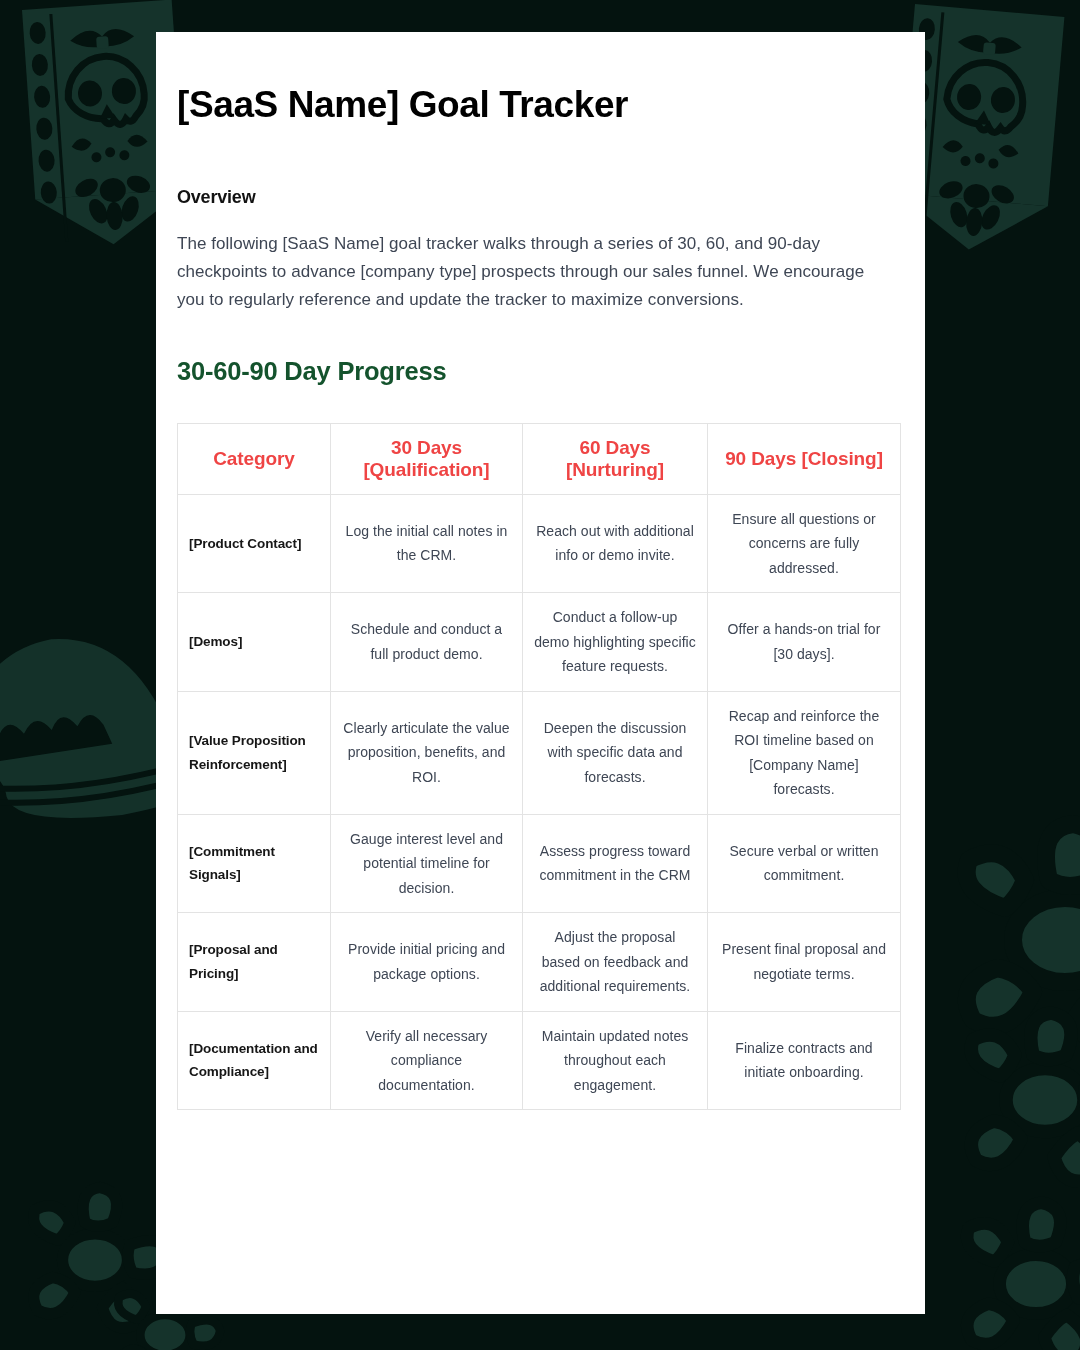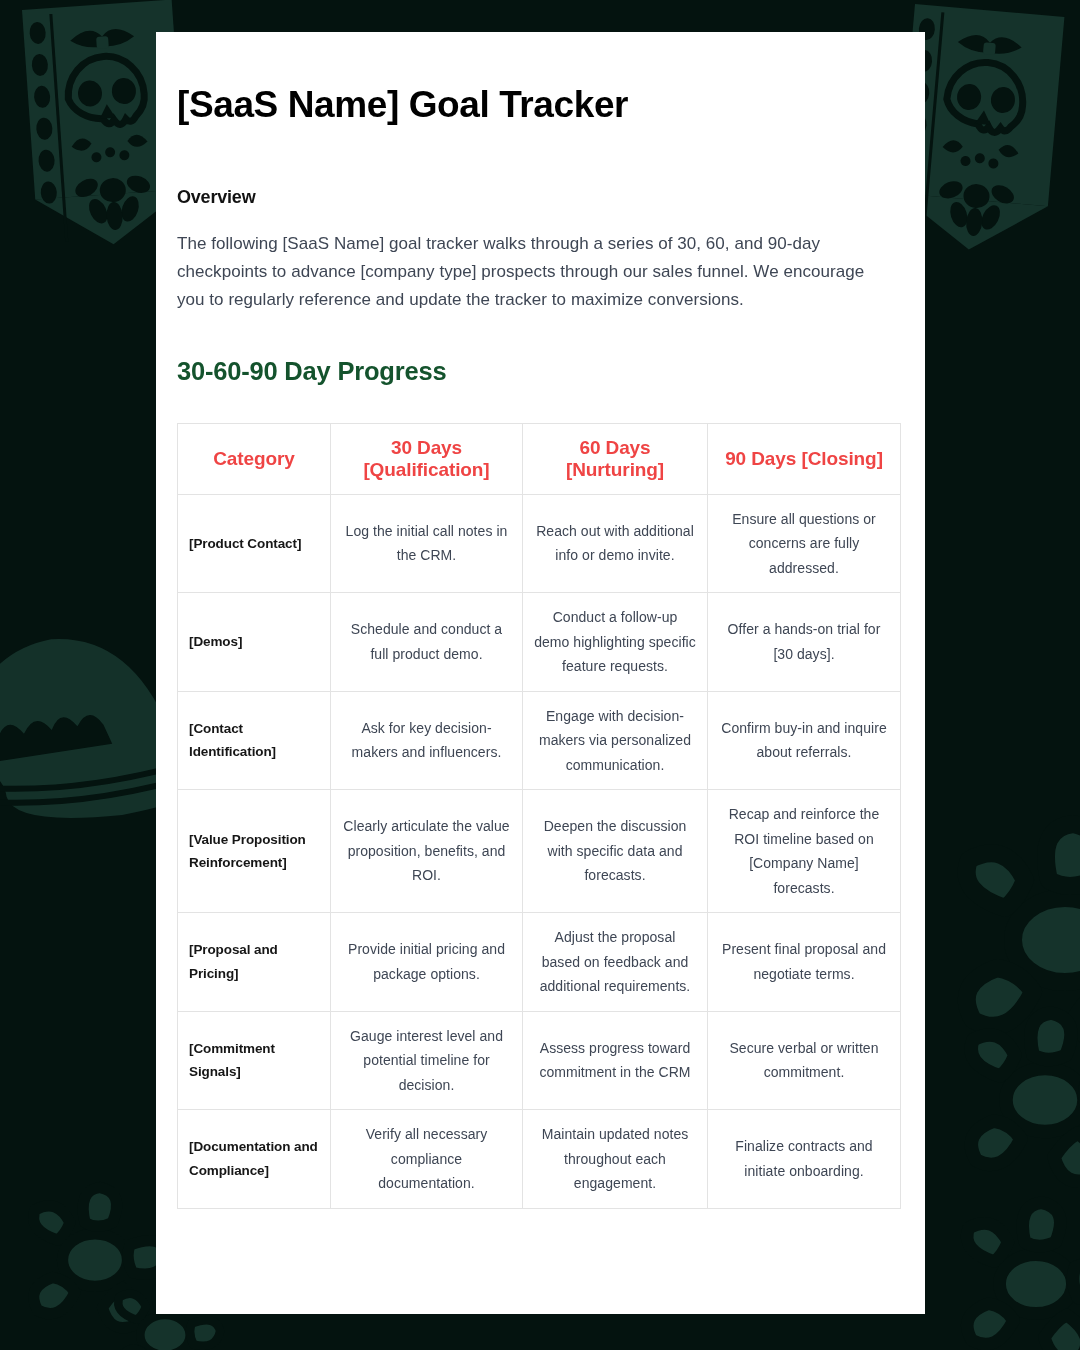--- a/index.html
+++ b/index.html
@@ -252,44 +252,38 @@
             <td class="desc-cell">Reach out with additional info or demo invite.</td>
             <td class="desc-cell">Ensure all questions or concerns are fully addressed.</td>
           </tr>
           <tr>
             <td class="cat-cell">[Demos]</td>
             <td class="desc-cell">Schedule and conduct a full product demo.</td>
             <td class="desc-cell">Conduct a follow-up demo highlighting specific feature requests.</td>
             <td class="desc-cell">Offer a hands-on trial for [30 days].</td>
           </tr>
           <tr>
-            <td class="cat-cell">[Contact Identification]</td>
-            <td class="desc-cell">Ask for key decision-makers and influencers.</td>
-            <td class="desc-cell">Engage with decision-makers via personalized communication.</td>
-            <td class="desc-cell">Confirm buy-in and inquire about referrals.</td>
-          </tr>
-          <tr>
             <td class="cat-cell">[Value Proposition Reinforcement]</td>
             <td class="desc-cell">Clearly articulate the value proposition, benefits, and ROI.</td>
             <td class="desc-cell">Deepen the discussion with specific data and forecasts.</td>
             <td class="desc-cell">Recap and reinforce the ROI timeline based on [Company Name] forecasts.</td>
           </tr>
           <tr>
+            <td class="cat-cell">[Commitment Signals]</td>
+            <td class="desc-cell">Gauge interest level and potential timeline for decision.</td>
+            <td class="desc-cell">Assess progress toward commitment in the CRM</td>
+            <td class="desc-cell">Secure verbal or written commitment.</td>
+          </tr>
+          <tr>
             <td class="cat-cell">[Proposal and Pricing]</td>
             <td class="desc-cell">Provide initial pricing and package options.</td>
             <td class="desc-cell">Adjust the proposal based on feedback and additional requirements.</td>
             <td class="desc-cell">Present final proposal and negotiate terms.</td>
           </tr>
           <tr>
-            <td class="cat-cell">[Commitment Signals]</td>
-            <td class="desc-cell">Gauge interest level and potential timeline for decision.</td>
-            <td class="desc-cell">Assess progress toward commitment in the CRM</td>
-            <td class="desc-cell">Secure verbal or written commitment.</td>
-          </tr>
-          <tr>
             <td class="cat-cell">[Documentation and Compliance]</td>
             <td class="desc-cell">Verify all necessary compliance documentation.</td>
             <td class="desc-cell">Maintain updated notes throughout each engagement.</td>
             <td class="desc-cell">Finalize contracts and initiate onboarding.</td>
           </tr>
         </tbody>
     </table>
   </div>
 
 </div>

